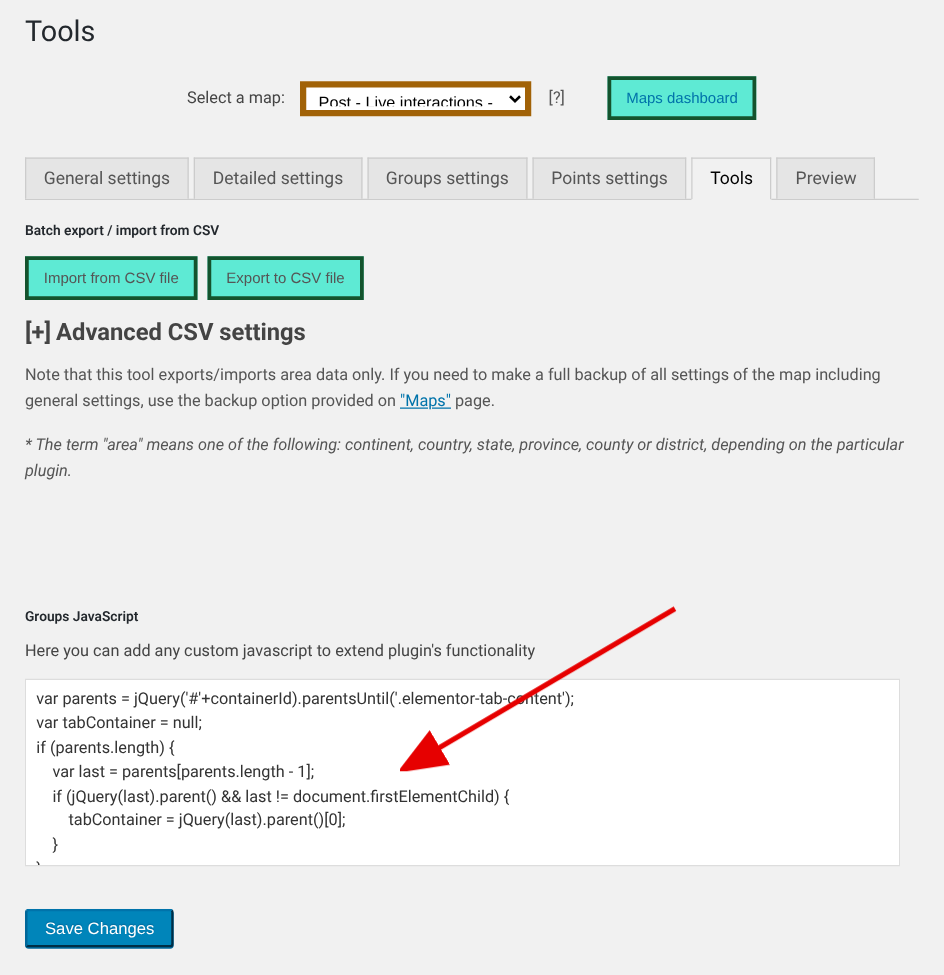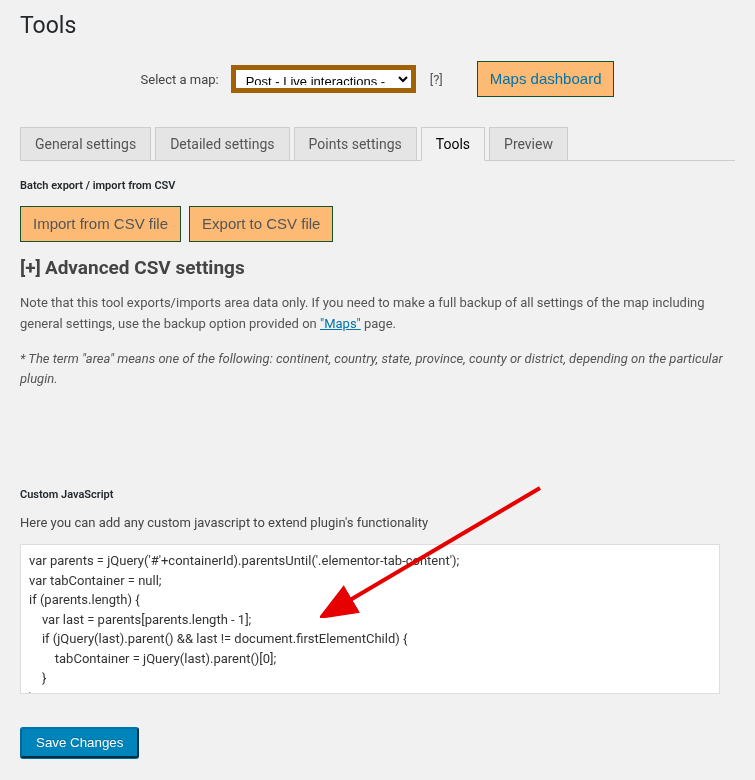--- a/index.html
+++ b/index.html
@@ -34,25 +34,25 @@
     background: #fff;
     width: 185px;
   }
   .help-mark {
     color: #555;
     font-size: 13px;
     margin-left: 2px;
   }
   .btn {
     display: inline-block;
-    background: #fdba74;
-    border: 1px solid #14532d;
+    background: #5eead4;
+    border: 3px solid #14532d;
     color: #555;
     padding: 5px 12px;
-    font-size: 15px;
+    font-size: 12px;
     cursor: pointer;
     line-height: 1.6;
     border-radius: 0;
   }
   .btn-link { color: #0073aa; }
   .btn-primary {
     background: #0085ba;
     border-color: #0073aa #006799 #006799;
     box-shadow: 0 1px 0 #006799;
     color: #fff;
@@ -134,20 +134,21 @@
     <option>Post - Live interactions - (</option>
   </select>
   <span class="help-mark">[?]</span>
   <span style="width:10px"></span>
   <button class="btn btn-link">Maps dashboard</button>
 </div>
 
 <div class="tabs">
   <div class="tab">General settings</div>
   <div class="tab">Detailed settings</div>
+  <div class="tab">Groups settings</div>
   <div class="tab">Points settings</div>
   <div class="tab active">Tools</div>
   <div class="tab">Preview</div>
 </div>
 
 <h2 class="section-title">Batch export / import from CSV</h2>
 
 <div class="btn-row">
   <button class="btn">Import from CSV file</button>
   <button class="btn">Export to CSV file</button>
@@ -159,21 +160,21 @@
 
 <div class="note">
   <span>Note that this tool exports/imports area data only. If you need to make a full backup of all settings of the map including general settings, use the backup option provided on </span><a href="#">"Maps"</a><span> page.</span>
 </div>
 
 <div class="footnote">* The term "area" means one of the following: continent, country, state, province, county or district, depending on the particular plugin.</div>
 
 <div class="spacer-lg"></div>
 
 <div class="pos-rel">
-  <h2 class="section-title">Custom JavaScript</h2>
+  <h2 class="section-title">Groups JavaScript</h2>
 
   <div class="desc">Here you can add any custom javascript to extend plugin's functionality</div>
 
 
   <textarea class="code-area" style="">var parents = jQuery('#'+containerId).parentsUntil('.elementor-tab-content');
 var tabContainer = null;
 if (parents.length) {
     var last = parents[parents.length - 1];
     if (jQuery(last).parent() &amp;&amp; last != document.firstElementChild) {
         tabContainer = jQuery(last).parent()[0];

